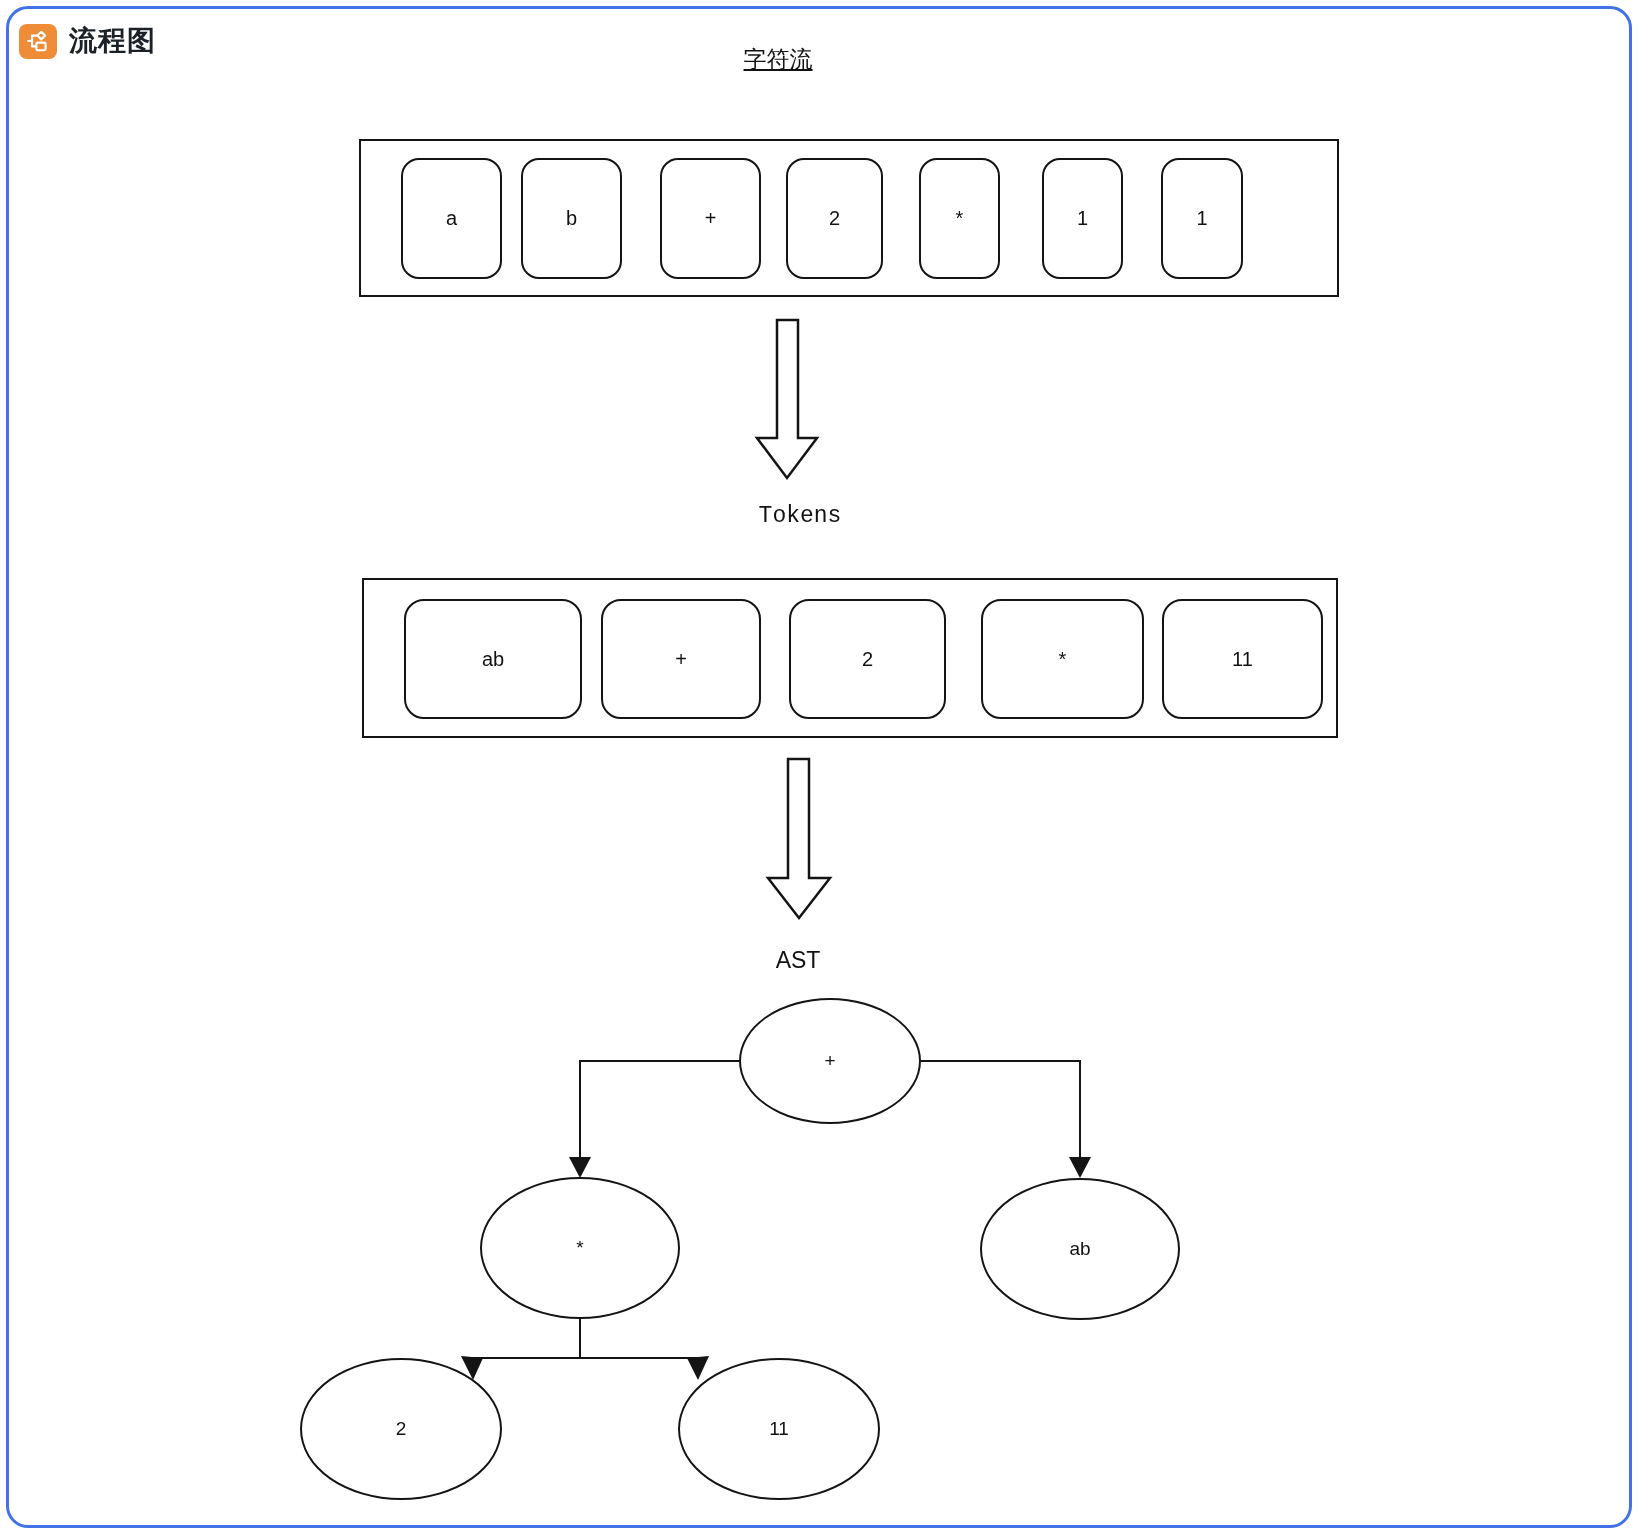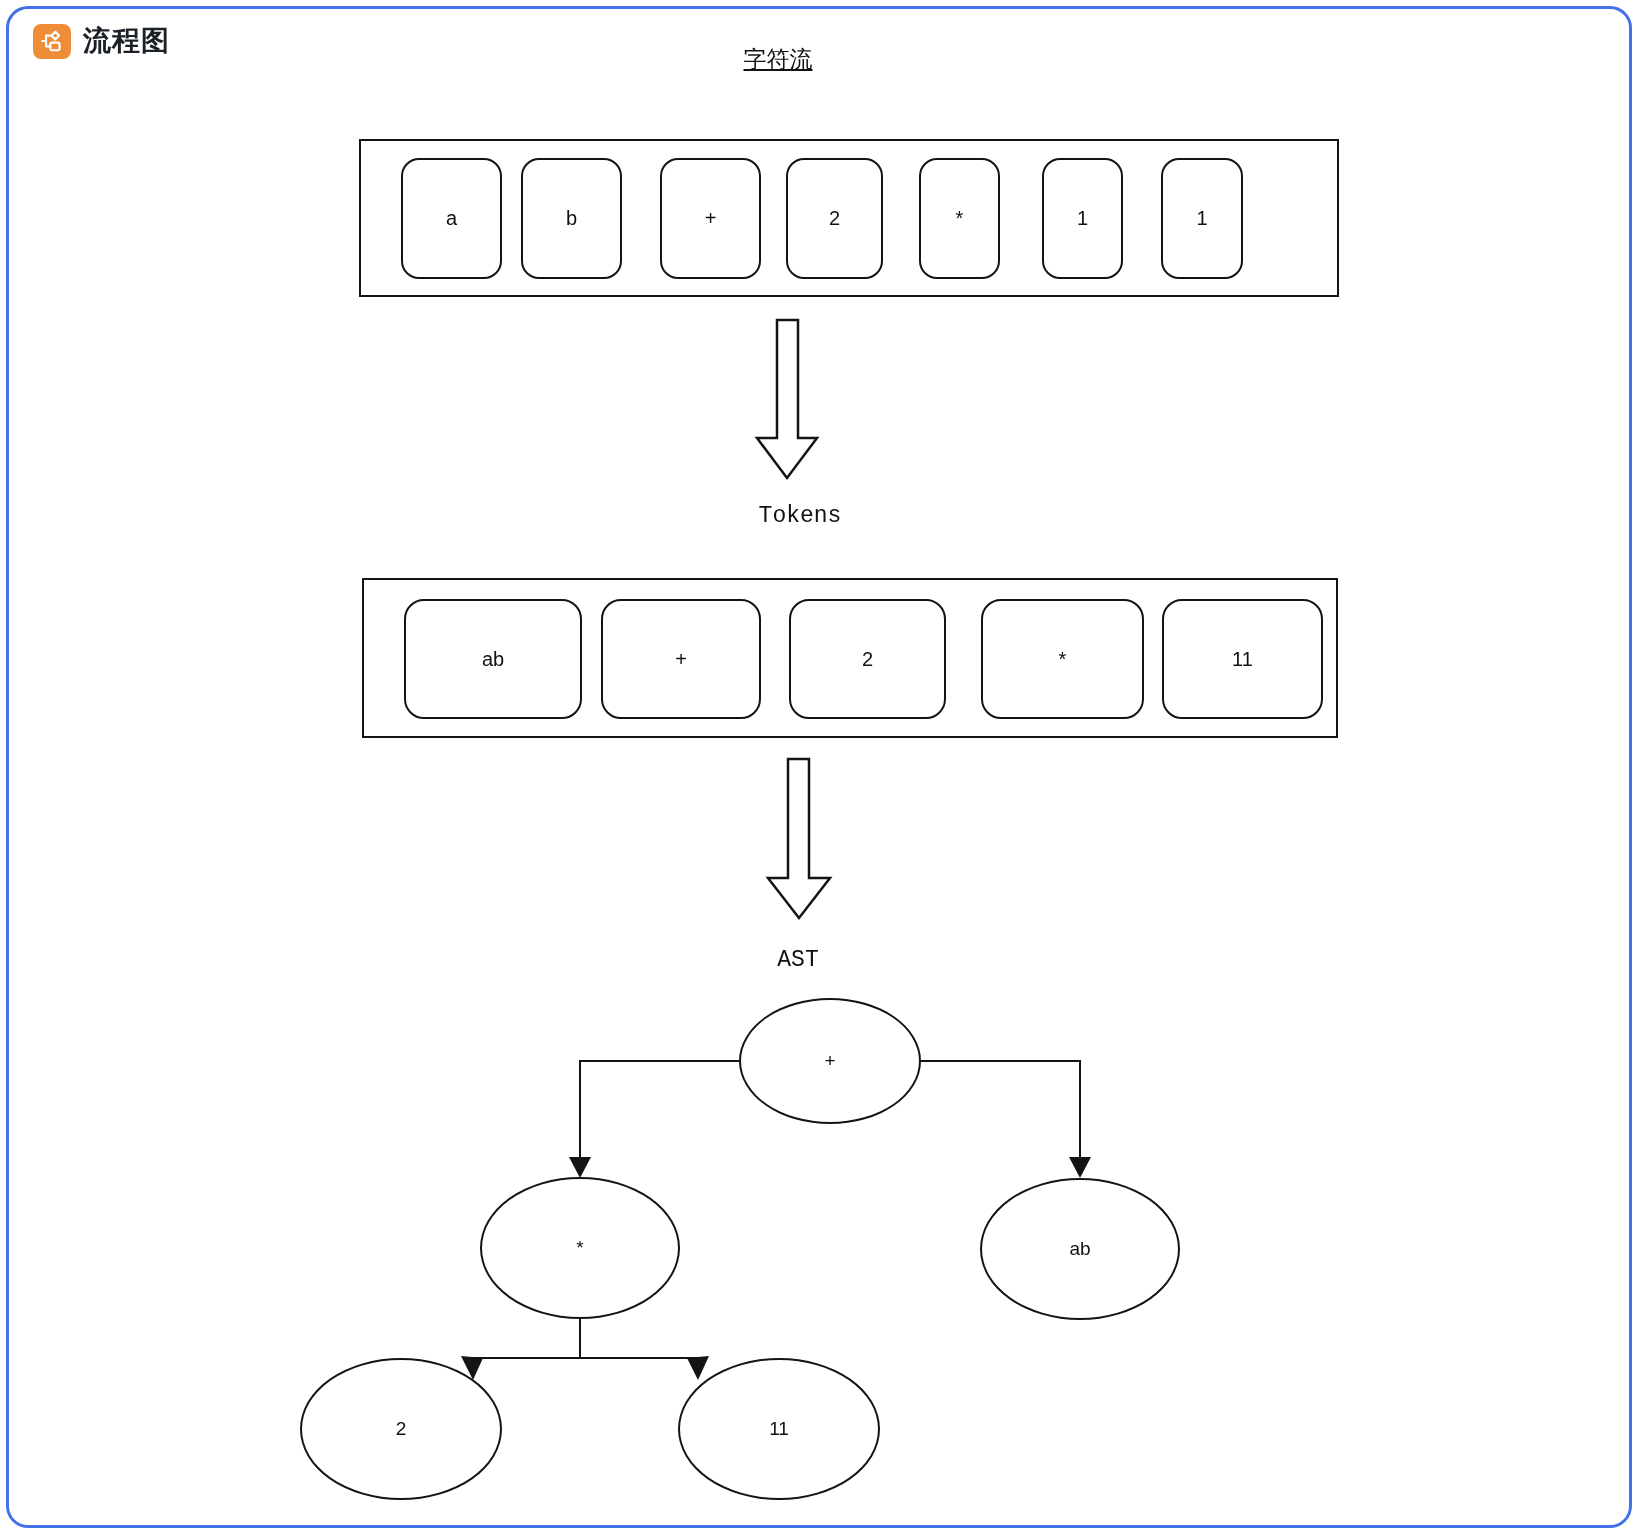--- a/index.html
+++ b/index.html
@@ -1,29 +1,29 @@
 <!DOCTYPE html>
 <html><head>
 <meta charset="utf-8">
 <style>
   html,body{margin:0;padding:0;background:#ffffff;}
   body{font-family:"Liberation Sans","DejaVu Sans",sans-serif;color:#121212;}
   .canvas{position:relative;width:1638px;height:1534px;background:#fff;box-sizing:border-box;}
   .panel{position:absolute;left:6px;top:6px;right:6px;bottom:6px;border:3px solid #4271e8;border-radius:22px;background:#fff;}
 
   
-  .header{position:absolute;left:33px;top:22px;display:flex;align-items:center;gap:12px;}
+  .header{position:absolute;left:19px;top:22px;display:flex;align-items:center;gap:12px;}
   .app-icon{width:38px;height:35px;border-radius:8px;background:#ee8c38;display:flex;align-items:center;justify-content:center;}
   .app-title{font-size:28px;font-weight:700;color:#1c2128;letter-spacing:1px;}
 
   
   .flow-label{position:absolute;text-align:center;font-size:23px;color:#121212;}
   .lbl-stream{left:628px;top:44px;width:300px;text-decoration:underline;}
   .lbl-tokens{left:650px;top:503px;width:300px;font-family:Liberation Mono, monospace;}
-  .lbl-ast{left:648px;top:947px;width:300px;font-family:Liberation Mono, monospace;}
+  .lbl-ast{left:648px;top:947px;width:300px;}
 
   
   .row{position:absolute;border:2px solid #141414;background:#fff;box-sizing:border-box;}
   .row1{left:359px;top:139px;width:980px;height:158px;}
   .row2{left:362px;top:578px;width:976px;height:160px;}
   .cell{position:absolute;border:2px solid #141414;border-radius:18px;background:#fff;
         display:flex;align-items:center;justify-content:center;font-size:20px;color:#121212;box-sizing:border-box;}
   .row1 .cell{top:17px;height:121px;}
   .row2 .cell{top:19px;height:120px;border-radius:20px;}
   .c10{left:40px;width:101px;}  .c11{left:160px;width:101px;} .c12{left:299px;width:101px;}

